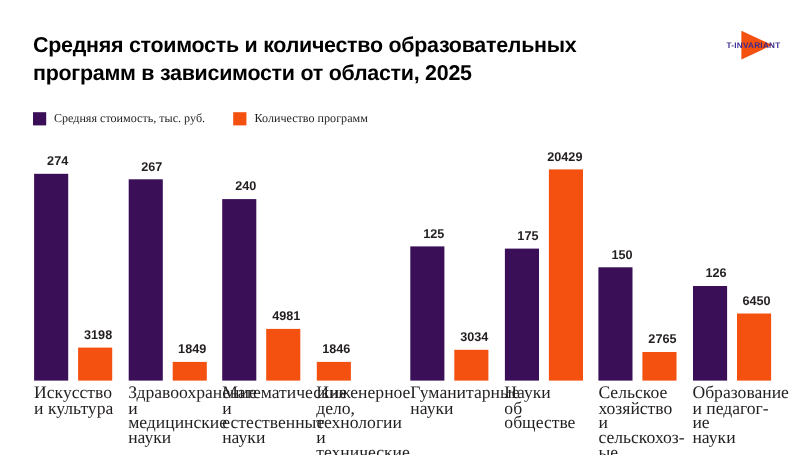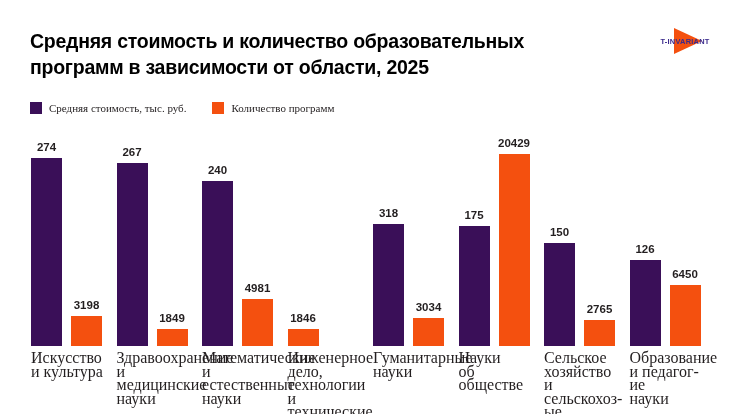--- a/index.html
+++ b/index.html
@@ -107,21 +107,21 @@
     display: flex;
     align-items: flex-end;
     gap: 9px;
   }
   .bar-wrap {
     position: relative;
     width: 31px;
     display: flex;
     flex-direction: column;
     justify-content: flex-end;
-    align-items: center;
+    align-items: flex-end;
     height: 216px;
   }
   .bar-value {
     font-family: "Liberation Sans", sans-serif;
     font-size: 11.5px;
     font-weight: bold;
     color: #231f20;
     line-height: 13px;
     margin-bottom: 4px;
     white-space: nowrap;
@@ -220,21 +220,21 @@
         <div class="bars">
           <div class="bar-wrap">
             <div class="bar-value">1846</div>
             <div class="bar count" style="height: 17px; background: rgb(244, 80, 15);"></div>
           </div>
         </div>
       </div>
       <div class="group" style="left: 343px;">
         <div class="bars">
           <div class="bar-wrap">
-            <div class="bar-value">318</div>
+            <div class="bar-value">125</div>
             <div class="bar cost" style="height: 122px; background: rgb(58, 15, 88);"></div>
           </div>
           <div class="bar-wrap">
             <div class="bar-value">3034</div>
             <div class="bar count" style="height: 28px; background: rgb(244, 80, 15);"></div>
           </div>
         </div>
       </div>
       <div class="group" style="left: 428.5px;">
         <div class="bars">

